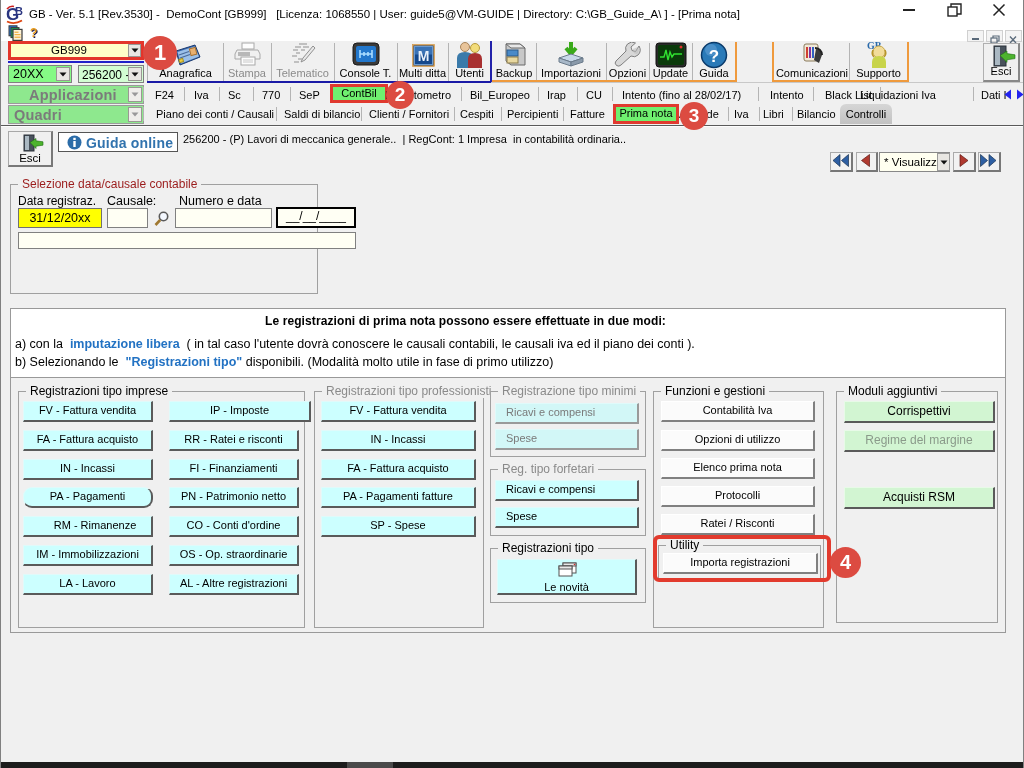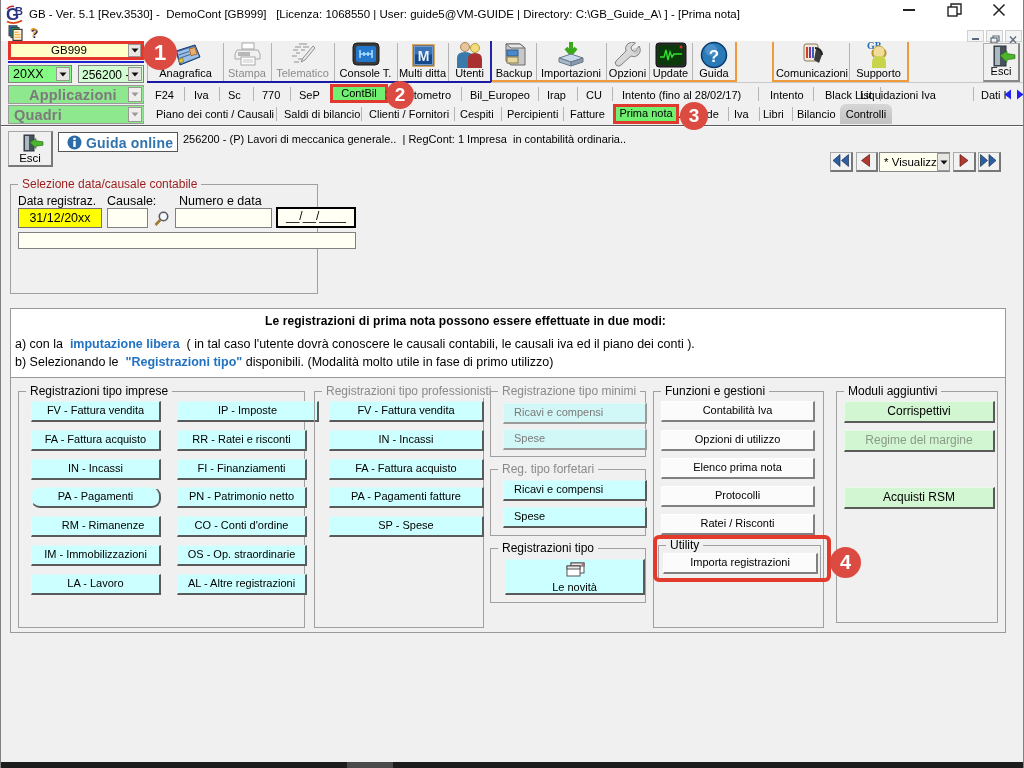--- a/index.html
+++ b/index.html
@@ -5,21 +5,21 @@
 * { margin:0; padding:0; box-sizing:border-box; }
 html,body { width:1024px; height:768px; overflow:hidden; }
 body { font-family:"Liberation Sans", sans-serif; background:#f0f0f0; position:relative; }
 .abs { position:absolute; }
 .tb-label { font-size:11px; color:#000; text-align:center; position:absolute; bottom:3px; width:100%; white-space:nowrap; }
 .m1 { position:absolute; top:5px; font-size:11px; white-space:nowrap; }
 .m2 { position:absolute; top:24px; font-size:11px; white-space:nowrap; }
 .sep { position:absolute; width:1px; background:#b4b4b4; }
 .fs { position:absolute; border:1px solid #a0a0a0; }
 .fsl { position:absolute; top:-7px; left:7px; background:#f0f0f0; padding:0 4px; font-size:12px; white-space:nowrap; line-height:13px; }
-.cyanbtn { position:absolute; background:#ccffff; border-top:1px solid #e0fafa; border-left:1px solid #e0fafa; border-right:2px solid #5a5a5a; border-bottom:2px solid #5a5a5a; font-size:11px; color:#000; text-align:center; line-height:17px; height:21px; white-space:nowrap;margin-left:8px; }
+.cyanbtn { position:absolute; background:#ccffff; border-top:1px solid #e0fafa; border-left:1px solid #e0fafa; border-right:2px solid #5a5a5a; border-bottom:2px solid #5a5a5a; font-size:11px; color:#000; text-align:center; line-height:17px; height:21px; white-space:nowrap; }
 .greybtn { position:absolute; background:#fbfbfb; border-top:1px solid #fff; border-left:1px solid #fff; border-right:2px solid #808080; border-bottom:2px solid #808080; font-size:11px; color:#000; text-align:center; line-height:17px; height:21px; white-space:nowrap; }
 .greenbtn { position:absolute; background:#d2f5d2; border-top:1px solid #e8fae8; border-left:1px solid #e8fae8; border-right:2px solid #5a5a5a; border-bottom:2px solid #5a5a5a; font-size:12px; color:#000; text-align:center; line-height:18px; height:22px; white-space:nowrap; }
 .marker { position:absolute; background:#dc4b41; border-radius:50%; color:#fff; text-align:center; font-weight:bold; z-index:50; font-family:"Liberation Sans",sans-serif; }
 .carr { position:absolute; right:1px; top:1px; bottom:1px; background:#e8e6e2; border:1px solid #9a9894; display:flex; align-items:center; justify-content:center; }
 .navbtn { position:absolute; top:152px; height:20px; background:#f2f2f2; border:1px solid #aaa; border-right:2px solid #777; border-bottom:2px solid #777; }
 </style>
 </head>
 <body>
 
 <div class="abs" style="left:0;top:0;width:1024px;height:28px;background:#ffffff;"></div>

